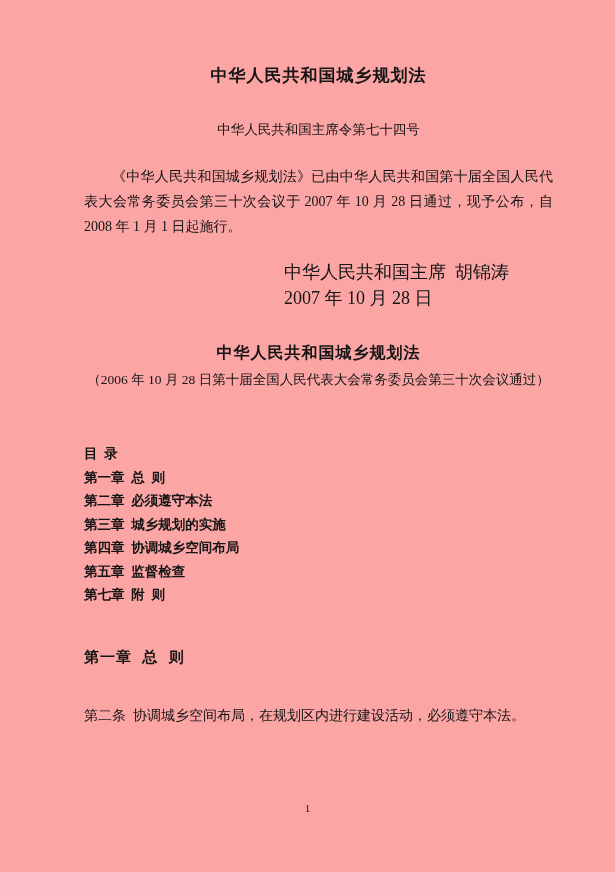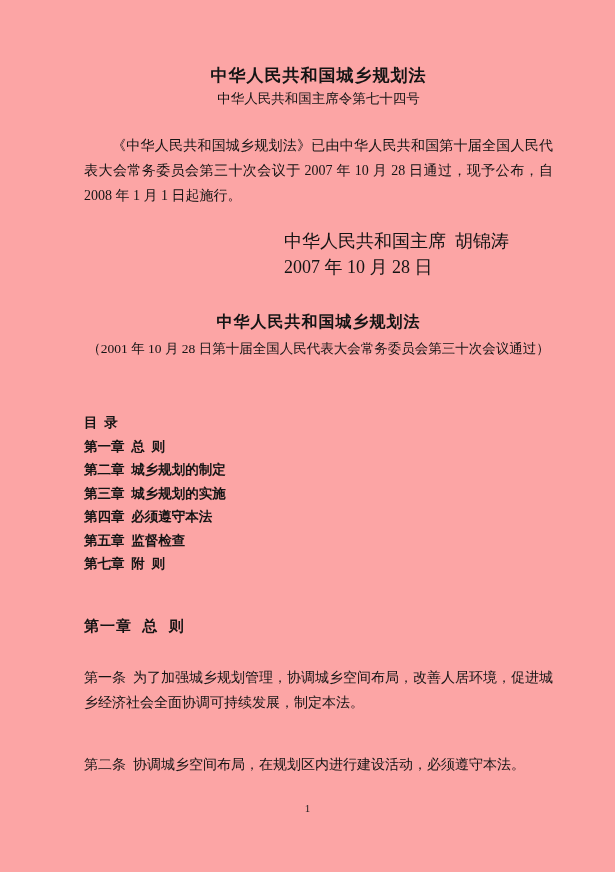--- a/index.html
+++ b/index.html
@@ -26,21 +26,21 @@
   .doc-title {
     margin: 66px 0 0 0;
     text-align: center;
     font-family: "Liberation Sans", "DejaVu Sans", sans-serif;
     font-weight: bold;
     font-size: 17px;
     line-height: 20px;
     letter-spacing: 1px;
   }
   .decree-line {
-    margin-top: 4px;
+    margin-top: 35px;
     text-align: center;
     font-size: 13.5px;
     line-height: 17px;
   }
   .announcement {
     margin: 26px 0 0 0;
     font-size: 14px;
     line-height: 25px;
     text-align: justify;
     text-indent: 28px;
@@ -114,34 +114,33 @@
 
     <p class="announcement pre">《中华人民共和国城乡规划法》已由中华人民共和国第十届全国人民代表大会常务委员会第三十次会议于 2007 年 10 月 28 日通过，现予公布，自 2008 年 1 月 1 日起施行。</p>
 
     <div class="signature-block">
       <div class="pre">中华人民共和国主席  胡锦涛</div>
       <div class="pre">2007 年 10 月 28 日</div>
     </div>
 
     <h2 class="law-title pre">中华人民共和国城乡规划法</h2>
 
-    <div class="law-subtitle pre">（2001 年 10 月 28 日第十届全国人民代表大会常务委员会第三十次会议通过）</div>
+    <div class="law-subtitle pre">（2006 年 10 月 28 日第十届全国人民代表大会常务委员会第三十次会议通过）</div>
 
     <div class="toc">
       <div class="toc-line pre">目  录</div>
       <div class="toc-line pre">第一章  总  则</div>
-      <div class="toc-line pre">第二章  城乡规划的制定</div>
+      <div class="toc-line pre">第二章  必须遵守本法</div>
       <div class="toc-line pre">第三章  城乡规划的实施</div>
-      <div class="toc-line pre">第四章  必须遵守本法</div>
+      <div class="toc-line pre">第四章  协调城乡空间布局</div>
       <div class="toc-line pre">第五章  监督检查</div>
       <div class="toc-line pre">第七章  附  则</div>
     </div>
 
     <h3 class="chapter-heading pre">第一章  总  则</h3>
 
-    <p class="article article-1 pre">第一条  为了加强城乡规划管理，协调城乡空间布局，改善人居环境，促进城乡经济社会全面协调可持续发展，制定本法。</p>
 
     <p class="article article-2 pre">第二条  协调城乡空间布局，在规划区内进行建设活动，必须遵守本法。</p>
 
   </div>
 
   <div class="page-number">1</div>
 </div>
 
 </body></html>

